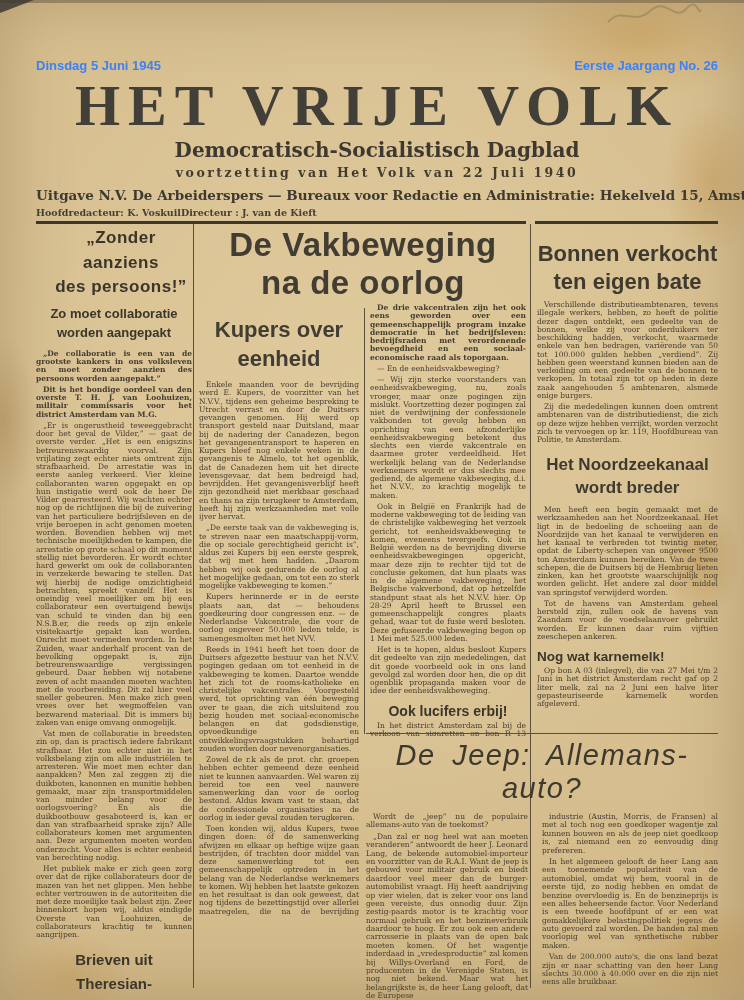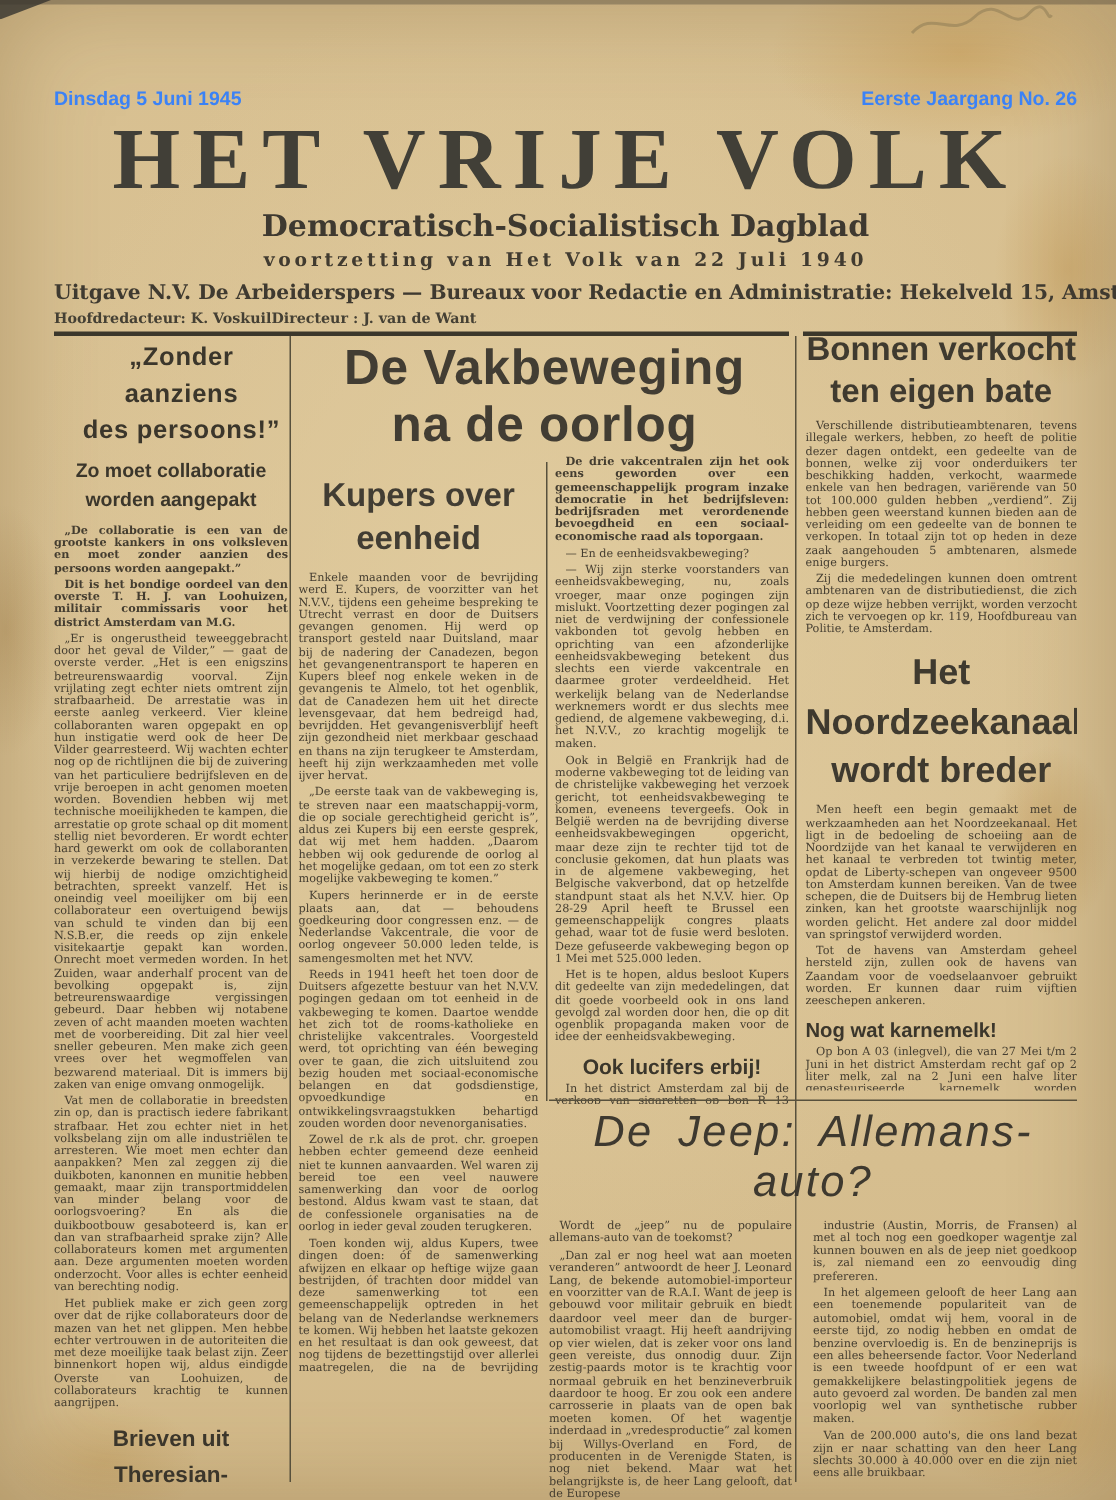--- a/index.html
+++ b/index.html
@@ -48,23 +48,23 @@
   #vrule-2{left:364px;top:308px;width:1px;height:426px;}
   #vrule-3{left:530px;top:224px;width:1px;height:764px;}
   
   #vak-title{position:absolute;left:198px;top:226px;width:330px;text-align:center;
     font-size:33px;line-height:1.15;letter-spacing:.5px;color:#423d33;}
   #mid-left{left:199px;top:316px;width:160px;height:600px;}
   #kupers-head{font-size:22px;line-height:1.3;text-align:center;font-weight:bold;margin:0 0 8px;color:#423d33;}
   #mid-right{left:370px;top:304px;width:156px;height:432px;}
   #lucifers-title{font-size:14px;text-align:center;margin:7px 0 3px;}
   
-  #col-right{left:537px;top:219px;width:181px;height:508px;}
+  #col-right{left:537px;top:240px;width:181px;height:508px;}
   #bonnen-title{font-size:22px;line-height:1.25;text-align:center;margin-bottom:6px;color:#3f3a2f;}
-  #nzk-title{font-size:24px;line-height:1.35;text-align:center;margin:10px 0 6px;color:#3f3a2f;}
+  #nzk-title{font-size:17px;line-height:1.35;text-align:center;margin:10px 0 6px;color:#3f3a2f;}
   #karnemelk-title{font-size:13.5px;text-align:left;margin:8px 0 3px;}
   
   #jeep{position:absolute;left:366px;top:733px;width:352px;border-top:1px solid #57503c;padding-top:5px;}
   #jeep-title{font-size:29px;font-style:italic;font-weight:normal;text-align:center;
     letter-spacing:1.5px;word-spacing:7px;color:#3e392f;margin-bottom:8px;}
   #jeep-cols{display:flex;gap:14px;}
   .jeep-col{overflow:hidden;}
   .jeep-col p{margin:0 0 3px;font-size:7.5px;line-height:1.12;text-align:justify;text-indent:7px;color:#443d30;}
   #jeep-col-left{width:162px;height:210px;}
   #jeep-col-right{width:176px;height:210px;}
@@ -87,21 +87,21 @@
   <div id="date-row">
     <span>Dinsdag 5 Juni 1945</span>
     <span>Eerste Jaargang No. 26</span>
   </div>
   <h1 id="masthead">HET VRIJE VOLK</h1>
   <div id="subtitle">Democratisch-Socialistisch Dagblad</div>
   <div id="continuation">voortzetting van Het Volk van 22 Juli 1940</div>
   <div id="publisher">Uitgave N.V. De Arbeiderspers — Bureaux voor Redactie en Administratie: Hekelveld 15, Amsterdam</div>
   <div id="staff-row">
     <span>Hoofdredacteur: K. Voskuil</span>
-    <span>Directeur : J. van de Want</span>
+    <span>Directeur : J. van de Kieft</span>
   </div>
   <div id="header-rule"></div>
 </div>
 
 <div id="vrule-1" class="hairline"></div>
 <div id="vrule-2" class="hairline"></div>
 <div id="vrule-3" class="hairline"></div>
 
 <div id="col-left" class="col">
   <h2 id="zonder-title" class="sans">

